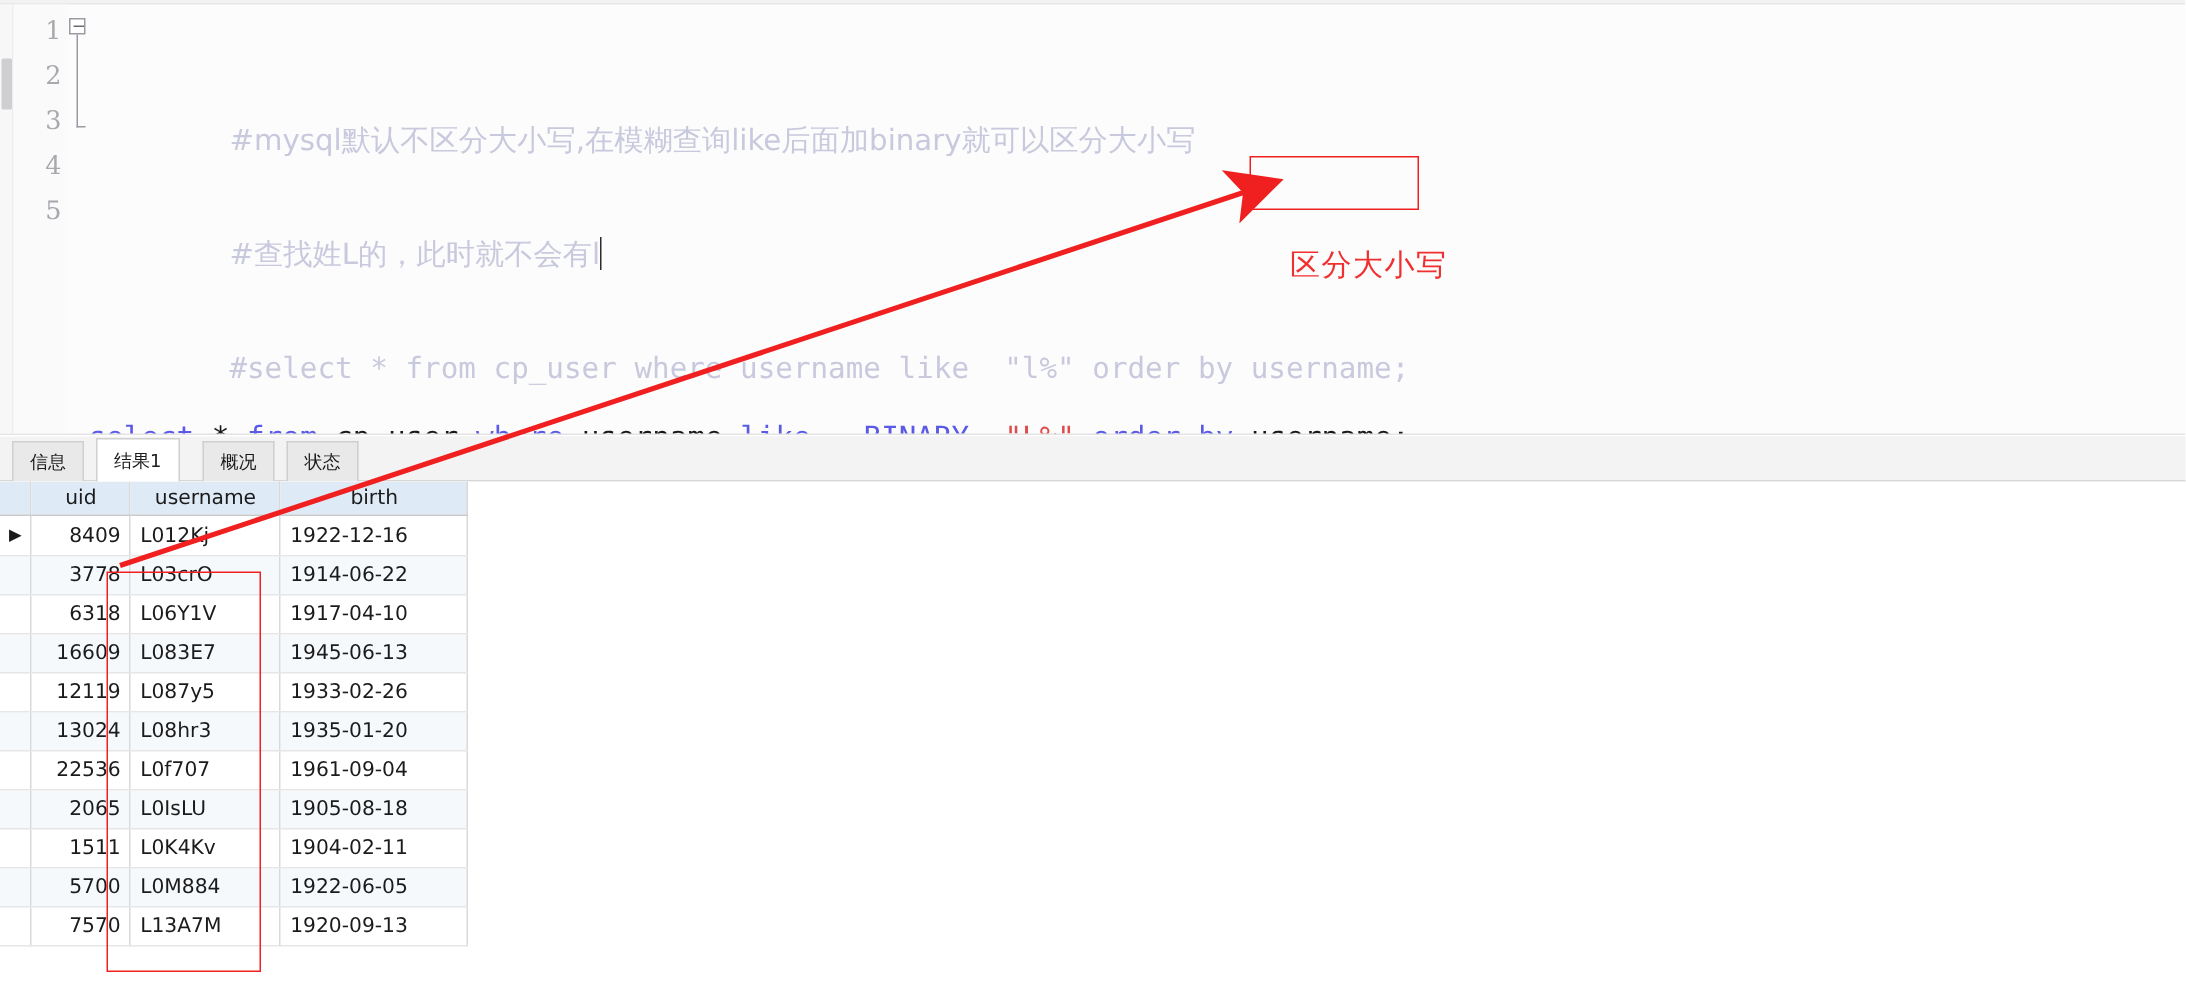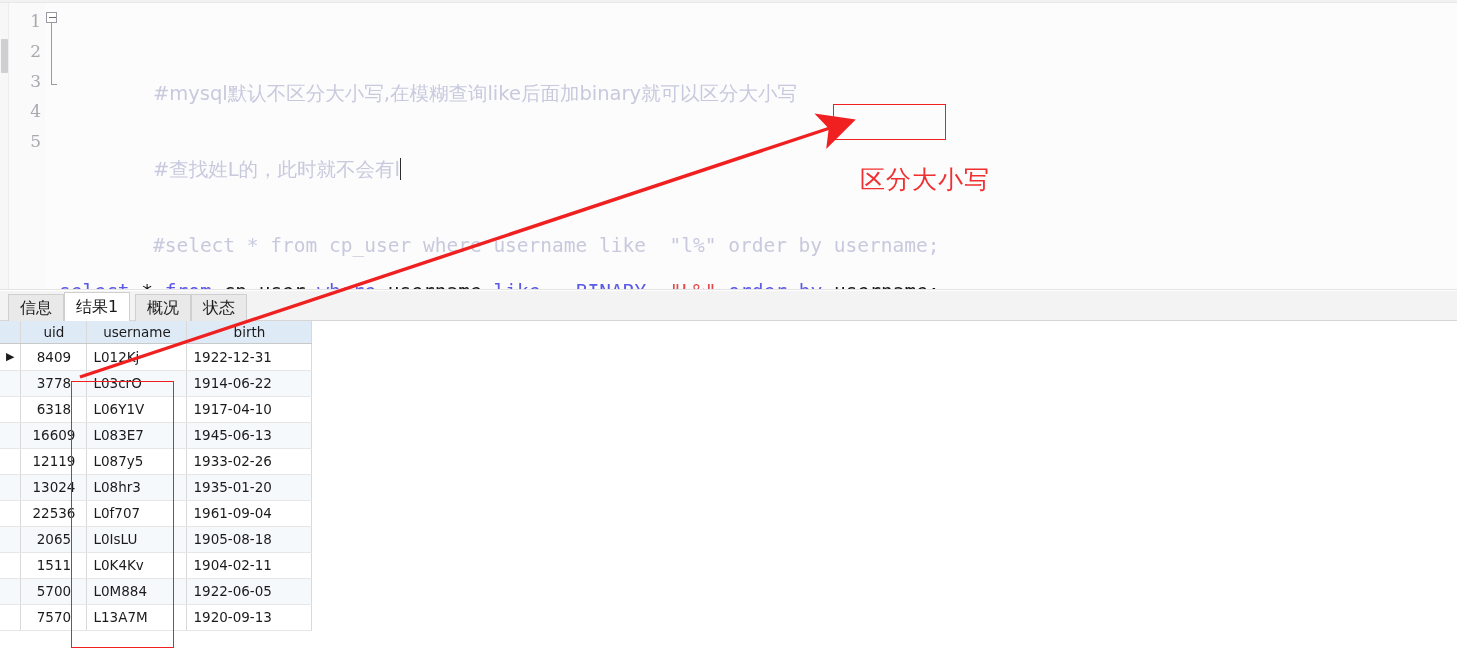--- a/index.html
+++ b/index.html
@@ -84,42 +84,42 @@
   }
 
   
   #annotation-layer {
     position:absolute; left:0; top:0; width:1457px; height:659px;
     pointer-events:none; z-index:40;
   }
   #annot-text {
     position:absolute; left:860px; top:163px;
     font-family:"DejaVu Sans","Liberation Sans",sans-serif;
-    font-size:25px; color:#f03030; letter-spacing:1px;
+    font-size:20px; color:#f03030; letter-spacing:1px;
     white-space:nowrap;
   }
 
   
   #results {
     position:absolute; left:0; top:291px; width:1457px; height:368px; background:#fff;
   }
   #tabstrip {
     position:absolute; left:0; top:0; width:1457px; height:30px;
     background:#f3f3f3;
     border-bottom:1px solid #d6d6d6;
   }
   #tabstrip-right {
     position:absolute; left:245px; top:0; right:0; height:30px;
     background:#f3f3f3; border-bottom:1px solid #d6d6d6;
   }
   .tab {
     position:absolute; top:3px; height:27px; line-height:26px;
     padding:0 11px;
     font-family:"DejaVu Sans","Liberation Sans",sans-serif;
-    font-size:16px; color:#1a1a1a;
+    font-size:12px; color:#1a1a1a;
     background:#e9e9e9;
     border:1px solid #cfcfcf; border-bottom:none;
     cursor:default;
   }
   .tab.active {
     background:#ffffff; border-color:#cfcfcf;
     top:1px; height:29px; line-height:28px; z-index:3;
   }
 
   #grid {
@@ -140,21 +140,21 @@
     text-align:center; height:22px;
     border-bottom:1px solid #c9c9c9;
   }
   col.c-marker { width:20px; }
   col.c-uid    { width:66px; }
   col.c-user   { width:100px; }
   col.c-birth  { width:125px; }
   td.marker { background:#fff; text-align:center; padding:0;
               border-right:1px solid #d9d9d9; }
   th.marker { background:#dfeaf7; padding:0; }
-  td.uid { text-align:center; padding-right:7px; }
+  td.uid { text-align:right; padding-right:7px; }
   tr.alt td { background:#f6f9fc; }
   tr.alt td.marker { background:#f6f9fc; }
   .rowarrow { color:#1b1b1b; font-size:11px; line-height:26px; }
 
   #user-box {
     position:absolute; left:71px; top:60px; width:103px; height:267px;
     border:1.6px solid #f02020; pointer-events:none; z-index:20;
   }
 </style>
 </head>
@@ -224,21 +224,21 @@
             <th>uid</th>
             <th>username</th>
             <th>birth</th>
           </tr>
         </thead>
         <tbody id="grid-body">
             <tr>
               <td class="marker"><span class="rowarrow">▶</span></td>
               <td class="uid">8409</td>
               <td>L012Kj</td>
-              <td>1922-12-31</td>
+              <td>1922-12-16</td>
             </tr>
             <tr class="alt">
               <td class="marker"></td>
               <td class="uid">3778</td>
               <td>L03crO</td>
               <td>1914-06-22</td>
             </tr>
             <tr>
               <td class="marker"></td>
               <td class="uid">6318</td>

